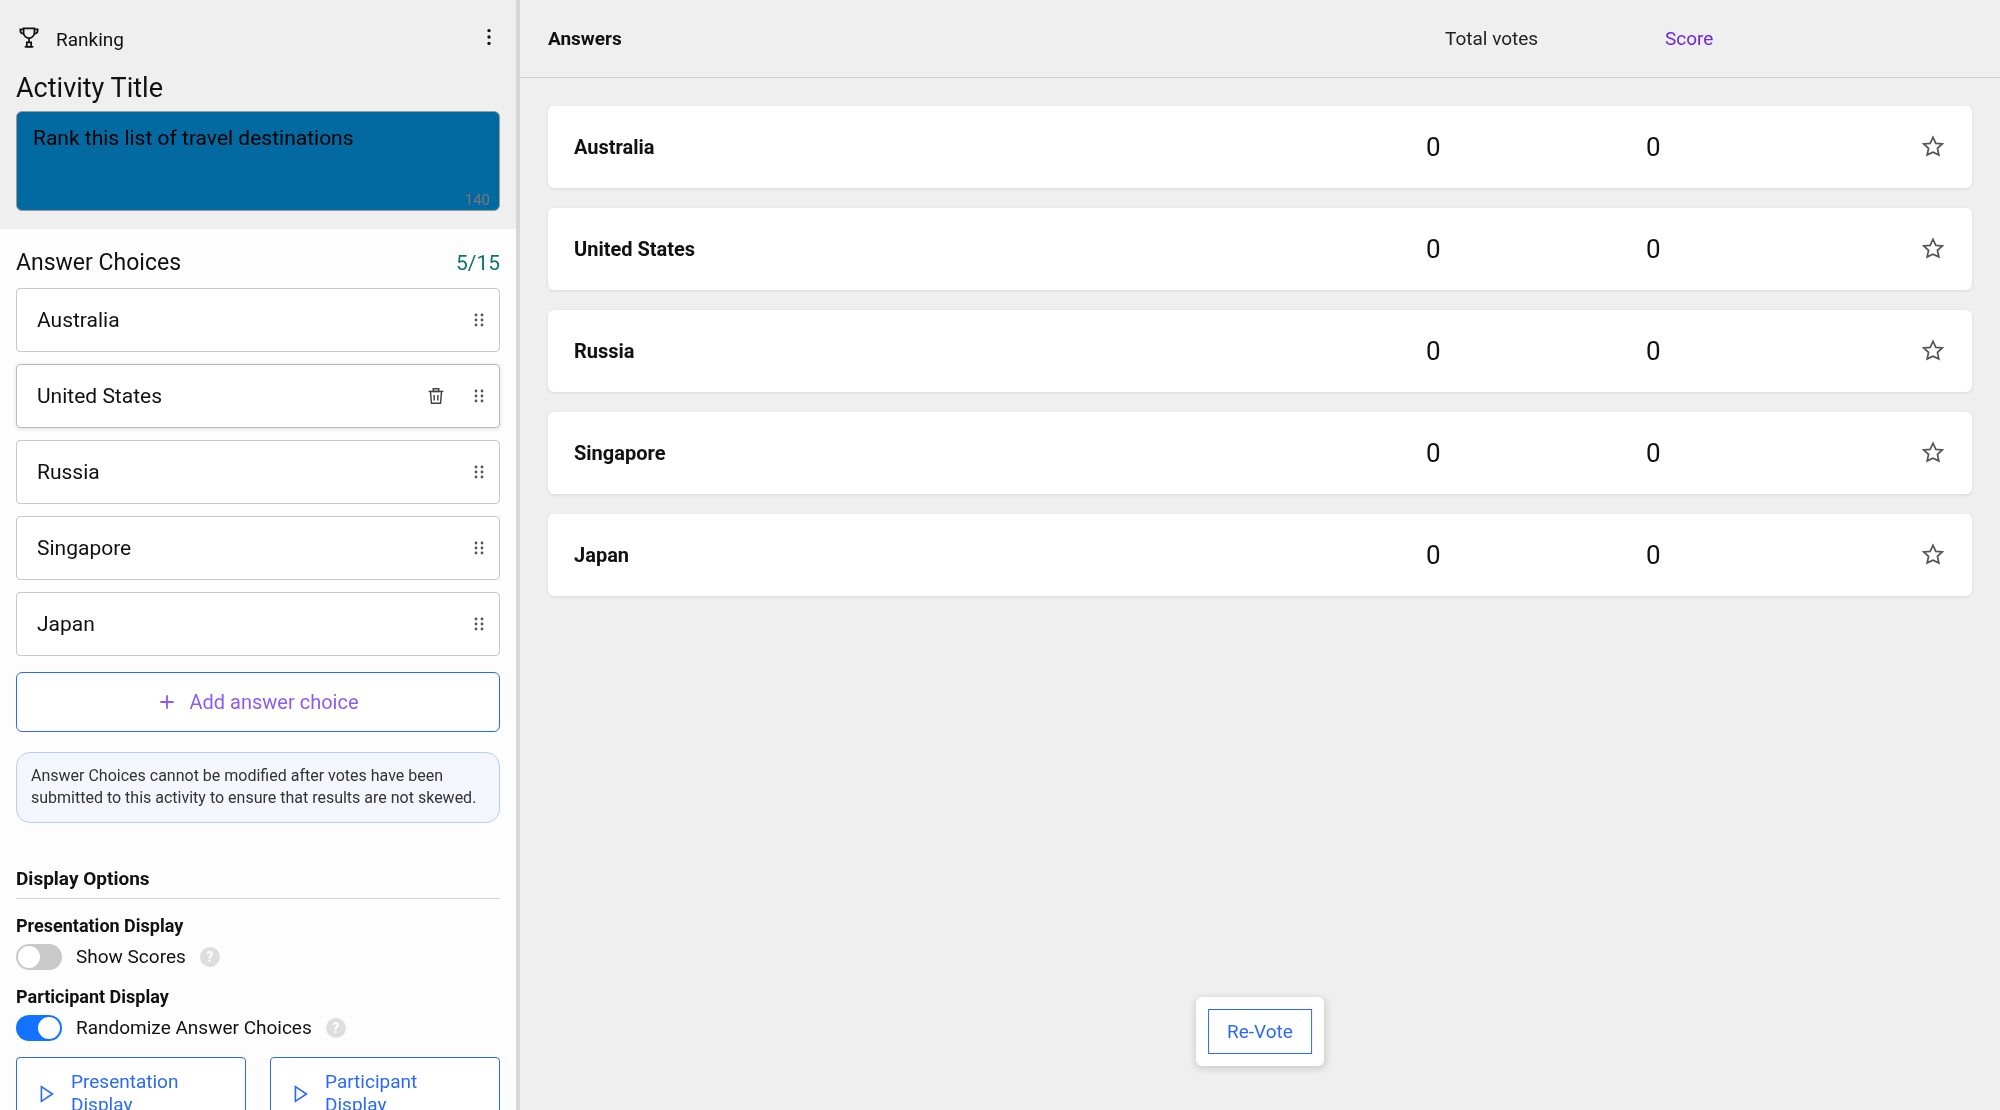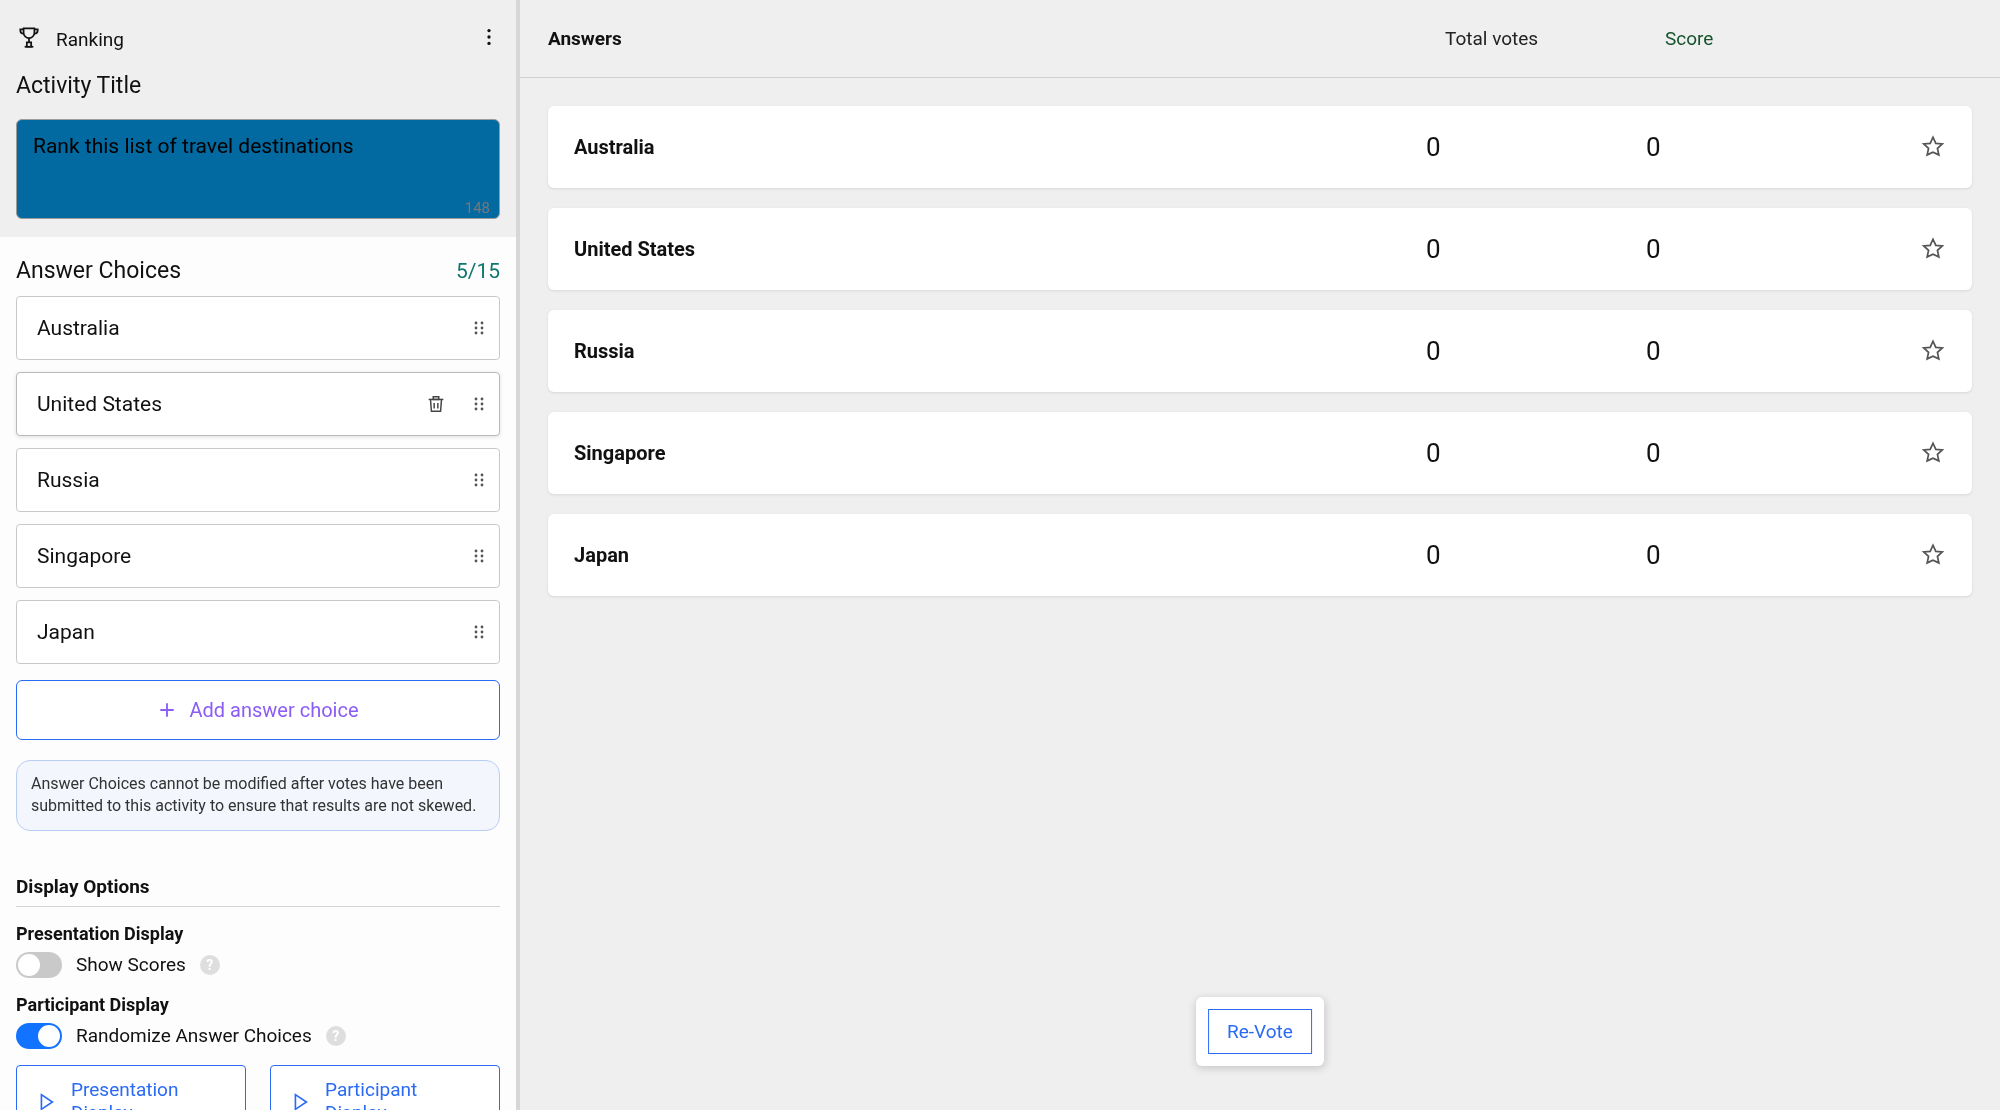--- a/index.html
+++ b/index.html
@@ -46,23 +46,23 @@
   .activity-header-left {
     display: flex;
     align-items: center;
     gap: 14px;
   }
   .trophy-icon svg { width: 26px; height: 26px; }
   .activity-type-label { font-size: 19px; color: #111; }
   .kebab-icon svg { width: 22px; height: 22px; }
 
   .activity-title-label {
-    font-size: 23px;
+    font-size: 27px;
     font-weight: 400;
-    margin-bottom: 20px;
+    margin-bottom: 7px;
   }
   .title-input-wrap {
     position: relative;
   }
   .title-input {
     width: 100%;
     min-height: 100px;
     padding: 14px 16px 26px 16px;
     font-size: 21px;
     border: 1px solid #9b9b9b;
@@ -226,21 +226,21 @@
     display: flex;
     align-items: center;
     height: 78px;
     padding: 0 35px 0 28px;
     border-bottom: 1px solid #cfcfcf;
     font-size: 19px;
     font-weight: 700;
   }
   .col-answers { flex: 1; }
   .col-votes  { width: 220px; font-weight: 400; color:#222;}
-  .col-score  { width: 260px; font-weight: 400; color:#14532d;}
+  .col-score  { width: 260px; font-weight: 400; color:#6d28d9;}
   .col-star   { width: 40px; }
 
   .answer-list {
     padding: 28px 28px 0 28px;
   }
   .answer-card {
     background: #fff;
     border-radius: 6px;
     box-shadow: 0 1px 3px rgba(0,0,0,0.10);
     height: 82px;
@@ -303,21 +303,21 @@
           <circle cx="12" cy="5" r="1.8"></circle>
             <circle cx="12" cy="12" r="1.8"></circle>
             <circle cx="12" cy="19" r="1.8"></circle>
         </svg>
       </span>
     </div>
 
     <div class="activity-title-label">Activity Title</div>
     <div class="title-input-wrap">
       <textarea class="title-input" style="">Rank this list of travel destinations</textarea>
-      <span class="char-counter">148</span>
+      <span class="char-counter">140</span>
     </div>
   </div>
 
   <div class="sidebar-body">
     <div class="answer-choices-header">
       <span class="label">Answer Choices</span>
       <span class="count">5/15</span>
     </div>
 
     <div id="choices-container">

